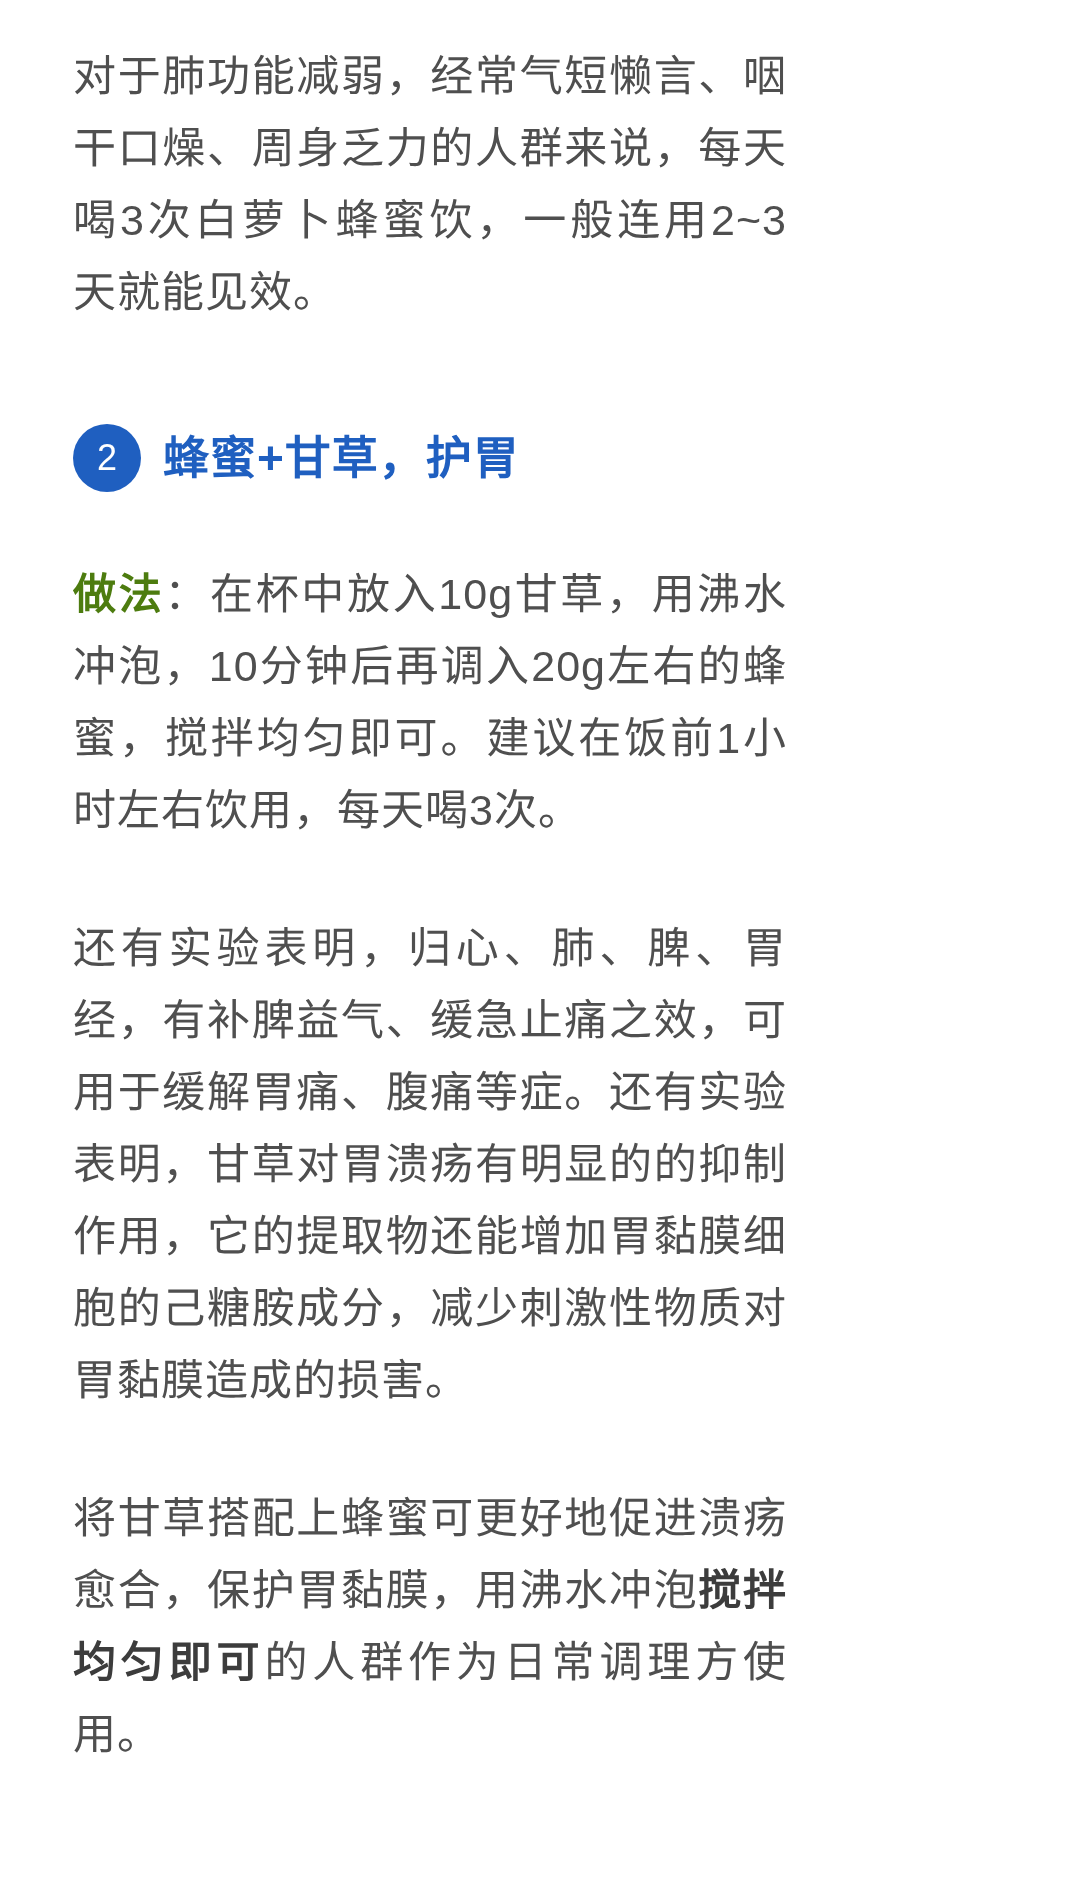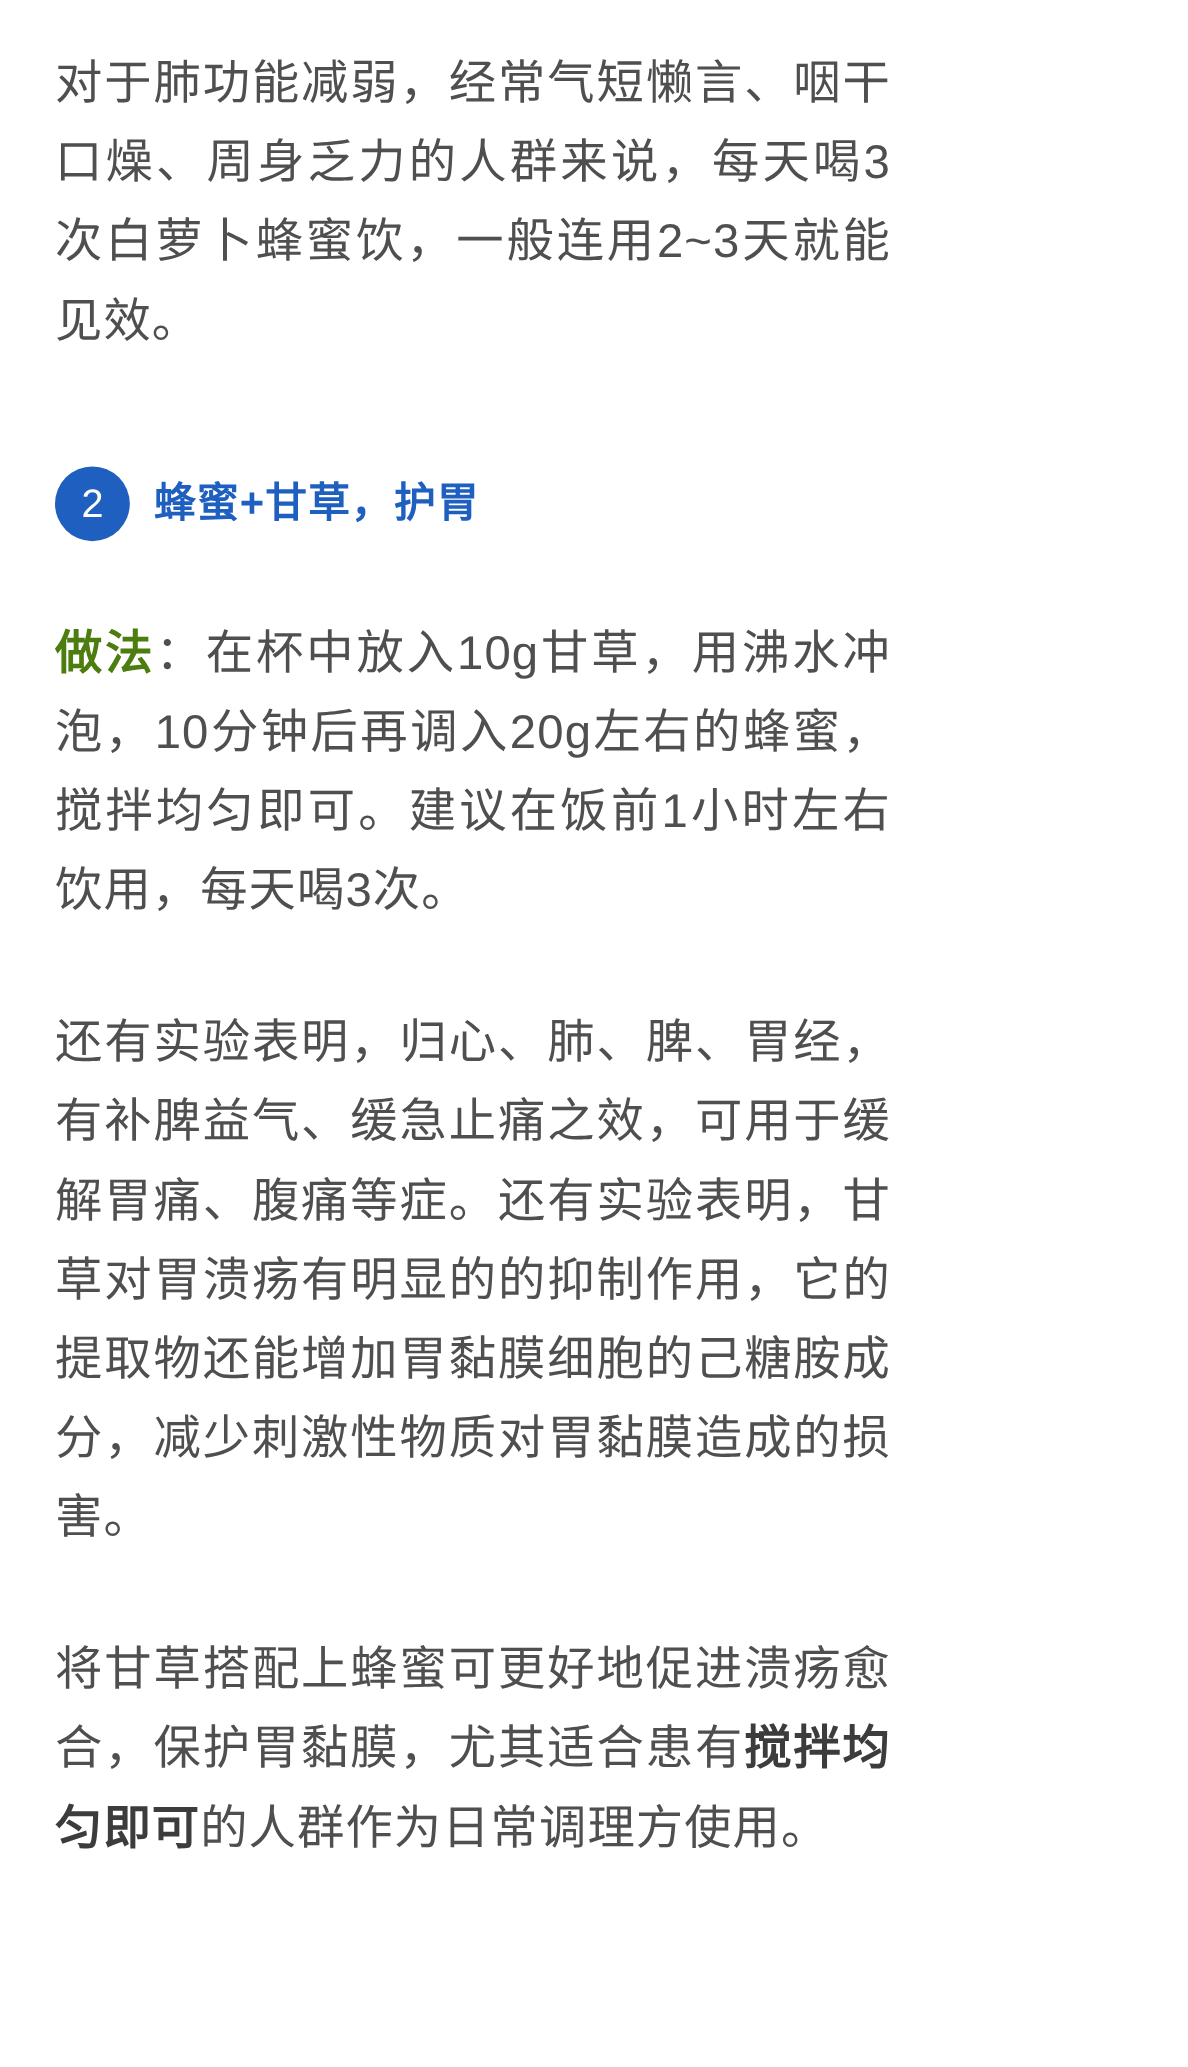--- a/index.html
+++ b/index.html
@@ -10,21 +10,21 @@
   body {
     width: 1080px;
     min-height: 1879px;
     font-family: "Liberation Sans", "DejaVu Sans", sans-serif;
     color: #4a4a4a;
     -webkit-font-smoothing: antialiased;
   }
   .article {
     width: 860px;
     box-sizing: border-box;
-    padding: 0 50px;
+    padding: 0 73px;
   }
   .para {
     font-size: 43px;
     line-height: 72px;
     letter-spacing: 1px;
     color: #4f4f4f;
     text-align: justify;
     margin: 0;
   }
   .spacer-lg { height: 96px; }
@@ -44,21 +44,21 @@
     flex: 0 0 68px;
     border-radius: 50%;
     background: #1f5fc0;
     color: #ffffff;
     font-size: 36px;
     line-height: 68px;
     text-align: center;
     font-weight: 400;
   }
   .section-title {
-    font-size: 38px;
+    font-size: 46px;
     line-height: 68px;
     font-weight: bold;
     color: #1f5fc0;
     letter-spacing: 1px;
   }
 
   .label-blue {
     color: #4d7c0f;
     font-weight: bold;
   }
@@ -86,15 +86,15 @@
   <div class="spacer-md"></div>
 
   <p class="para"><span class="label-blue">做法</span><span>：</span><span>在杯中放入10g甘草，用沸水冲泡，10分钟后再调入20g左右的蜂蜜，搅拌均匀即可。建议在饭前1小时左右饮用，每天喝3次。</span></p>
 
   <div class="spacer-md"></div>
 
   <p class="para">还有实验表明，归心、肺、脾、胃经，有补脾益气、缓急止痛之效，可用于缓解胃痛、腹痛等症。还有实验表明，甘草对胃溃疡有明显的的抑制作用，它的提取物还能增加胃黏膜细胞的己糖胺成分，减少刺激性物质对胃黏膜造成的损害。</p>
 
   <div class="spacer-md"></div>
 
-  <p class="para"><span>将甘草搭配上蜂蜜可更好地促进溃疡愈合，保护胃黏膜，尤其适合患有</span><span class="bold-dark">搅拌均匀即可</span><span>的人群作为日常调理方使用。</span></p>
+  <p class="para"><span>将甘草搭配上蜂蜜可更好地促进溃疡愈合，保护胃黏膜，用沸水冲泡</span><span class="bold-dark">搅拌均匀即可</span><span>的人群作为日常调理方使用。</span></p>
 
 </div>
 
 </body></html>

